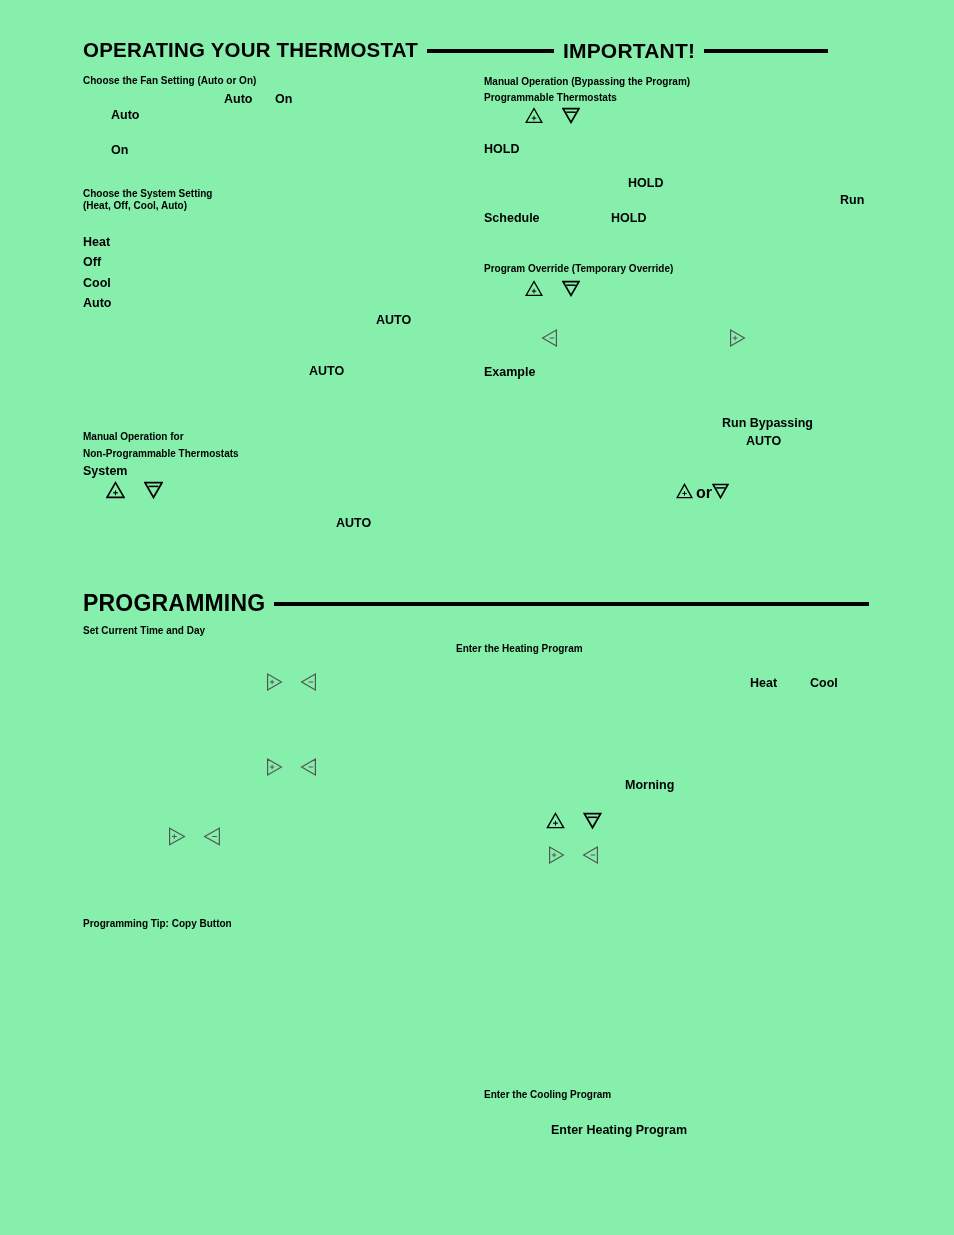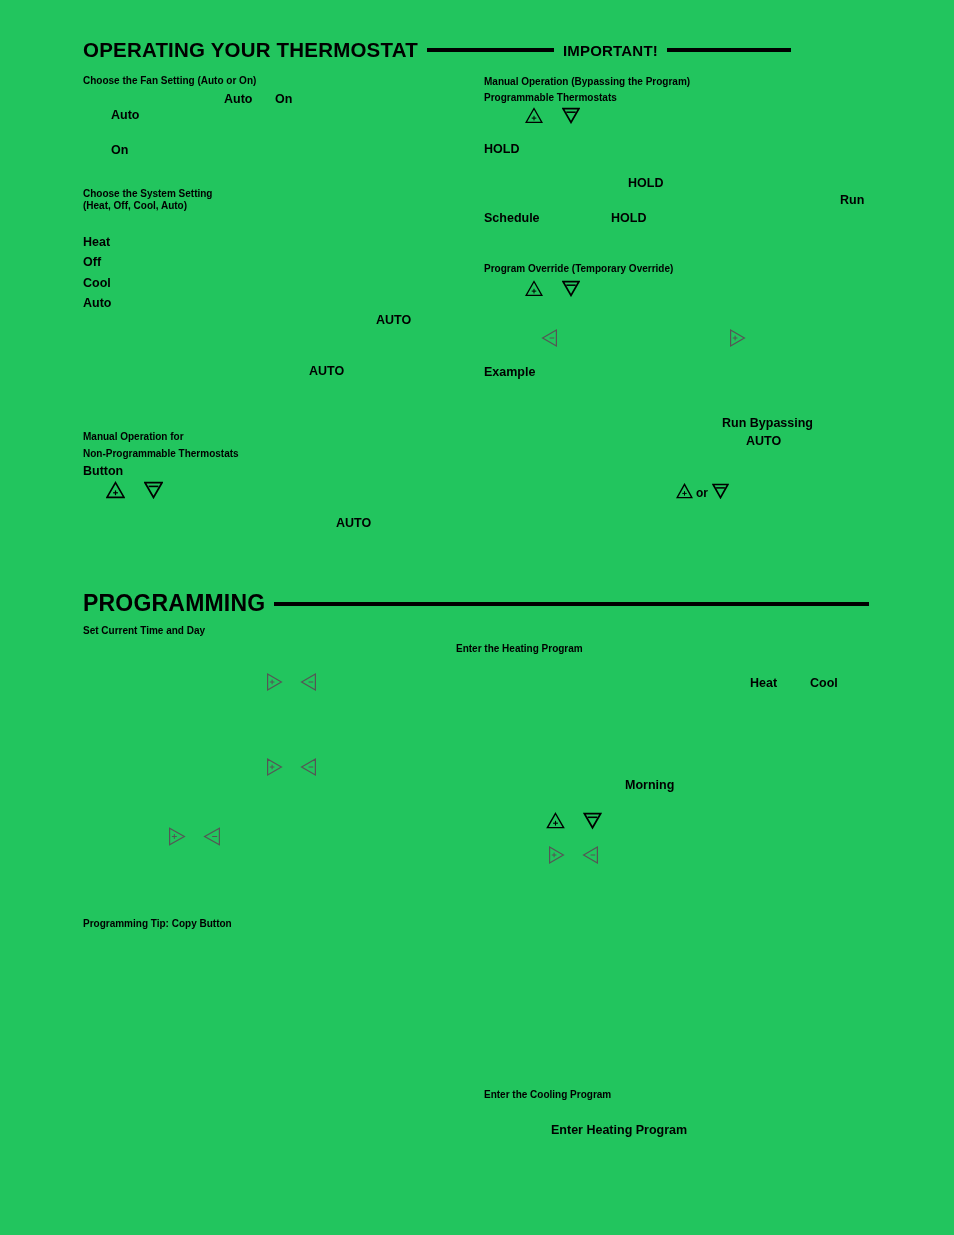--- a/index.html
+++ b/index.html
@@ -8,21 +8,21 @@
     background: #ffffff;
   }
   body {
     font-family: "Liberation Sans", sans-serif;
     color: #000000;
   }
   #page {
     position: relative;
     width: 954px;
     height: 1235px;
-    background: #22c55e;
+    background: #86efac;
     overflow: hidden;
   }
 
   
   .banner {
     position: absolute;
     display: flex;
     align-items: center;
     white-space: nowrap;
   }
@@ -48,38 +48,38 @@
     white-space: pre;
   }
   
   .lbl {
     position: absolute;
     font-weight: bold;
     font-size: 12.5px;
     line-height: 14px;
     white-space: pre;
   }
-  .lbl.sm { font-size: 12px; text-align: center; }
+  .lbl.sm { font-size: 16px; text-align: center; }
 
   
   .icon {
     position: absolute;
     display: block;
   }
   .icon svg { display: block; }
 </style>
 </head>
 <body>
 
 <div id="page">
 
   <div class="banner" style="left:83px; top:40px; width:786px;">
     <span class="cap" style="font-size:20.5px;">OPERATING YOUR THERMOSTAT</span>
     <span class="rule" style="width:127px;"></span>
-    <span class="cap" style="font-size:15px;">IMPORTANT!</span>
+    <span class="cap" style="font-size:21px;">IMPORTANT!</span>
     <span class="rule last" style="width:124px;"></span>
   </div>
 
   <div class="h2" style="left:83px; top:72px;">Choose the Fan Setting (Auto or On)</div>
 
   <div class="lbl" style="left:224px; top:92px;">Auto</div>
   <div class="lbl" style="left:275px; top:92px;">On</div>
 
   <div class="lbl" style="left:111px; top:108px;">Auto</div>
 
@@ -93,21 +93,21 @@
   <div class="lbl" style="left:83px; top:276px;">Cool</div>
   <div class="lbl" style="left:83px; top:296px;">Auto</div>
 
   <div class="lbl" style="left:376px; top:313px;">AUTO</div>
 
   <div class="lbl" style="left:309px; top:364px;">AUTO</div>
 
   <div class="h2" style="left:83px; top:428px;">Manual Operation for</div>
   <div class="h2" style="left:83px; top:445px;">Non-Programmable Thermostats</div>
 
-  <div class="lbl" style="left:83px; top:464px;">Button</div>
+  <div class="lbl" style="left:83px; top:464px;">System</div>
 
   <span class="icon" style="left:106px; top:481px;">
     <svg width="19" height="18" viewBox="0 0 19 18" aria-hidden="true">
       <polygon points="9.5,1.6 18,16.4 1,16.4" fill="none" stroke="#000000" stroke-width="1.6"></polygon>
       <line x1="9.5" y1="9.4" x2="9.5" y2="14.2" stroke="#000000" stroke-width="1.2"></line>
       <line x1="7.1" y1="11.8" x2="11.9" y2="11.8" stroke="#000000" stroke-width="1.2"></line>
     </svg>
   </span>
   <span class="icon" style="left:144px; top:481px;">
     <svg width="19" height="18" viewBox="0 0 19 18" aria-hidden="true">

